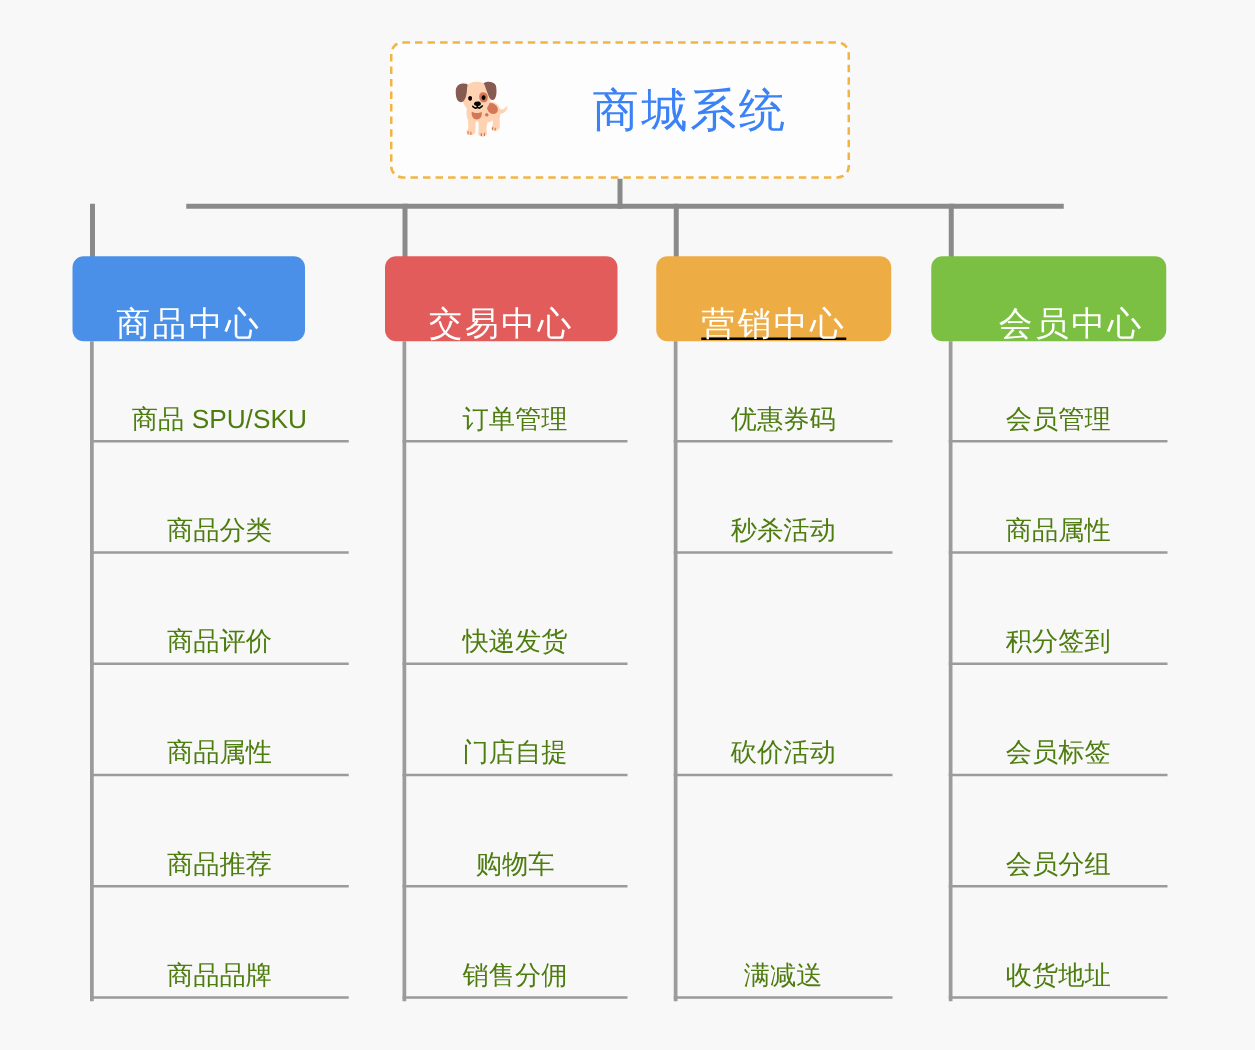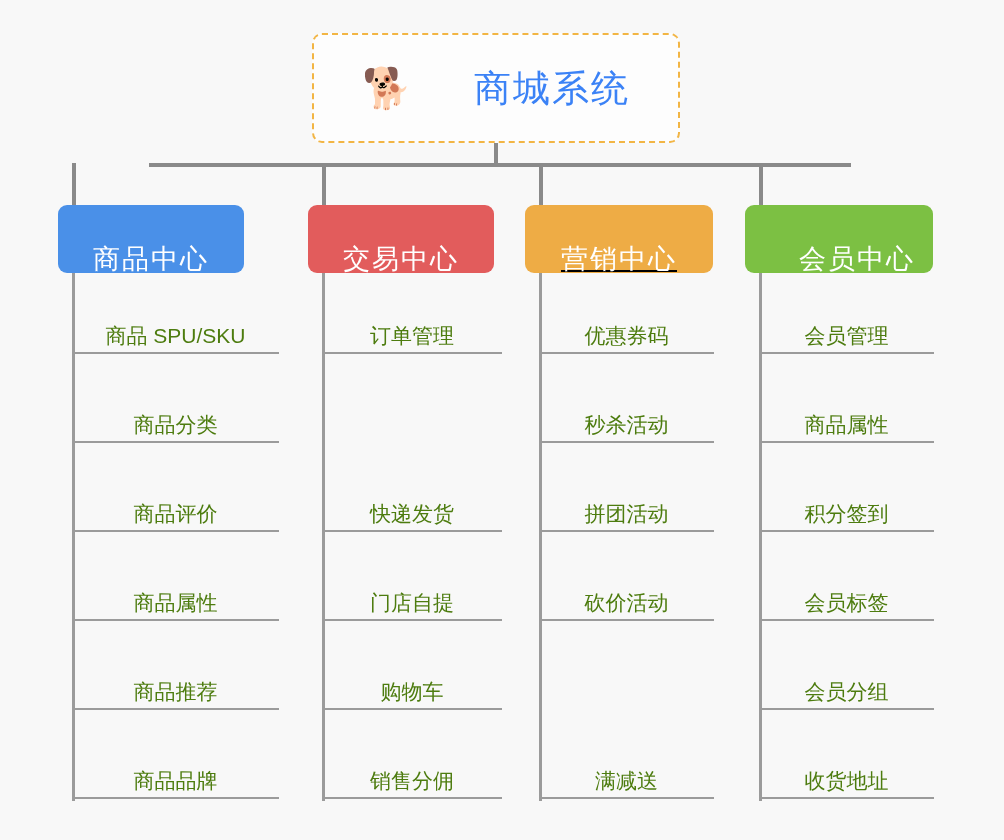--- a/index.html
+++ b/index.html
@@ -160,23 +160,20 @@
         <span class="cat-label">营销中心</span>
       </div>
       <div class="column" style="left: 539px; width: 179px; height: 534px;">
         <div class="col-trunk" style="height: 528px;"></div>
         <div class="leaf" style="top: 0px; width: 175px;">
           <span class="leaf-label">优惠券码</span>
         </div>
         <div class="leaf" style="top: 89px; width: 175px;">
           <span class="leaf-label">秒杀活动</span>
         </div>
-        <div class="leaf" style="top: 178px; width: 175px;">
-          <span class="leaf-label">拼团活动</span>
-        </div>
         <div class="leaf" style="top: 267px; width: 175px;">
           <span class="leaf-label">砍价活动</span>
         </div>
         <div class="leaf" style="top: 445px; width: 175px;">
           <span class="leaf-label">满减送</span>
         </div>
       </div>
       <div class="cat-box" style="left: 745px; width: 188px; background: rgb(124, 192, 67); padding-left: 36px;">
         <span class="cat-label">会员中心</span>
       </div>

